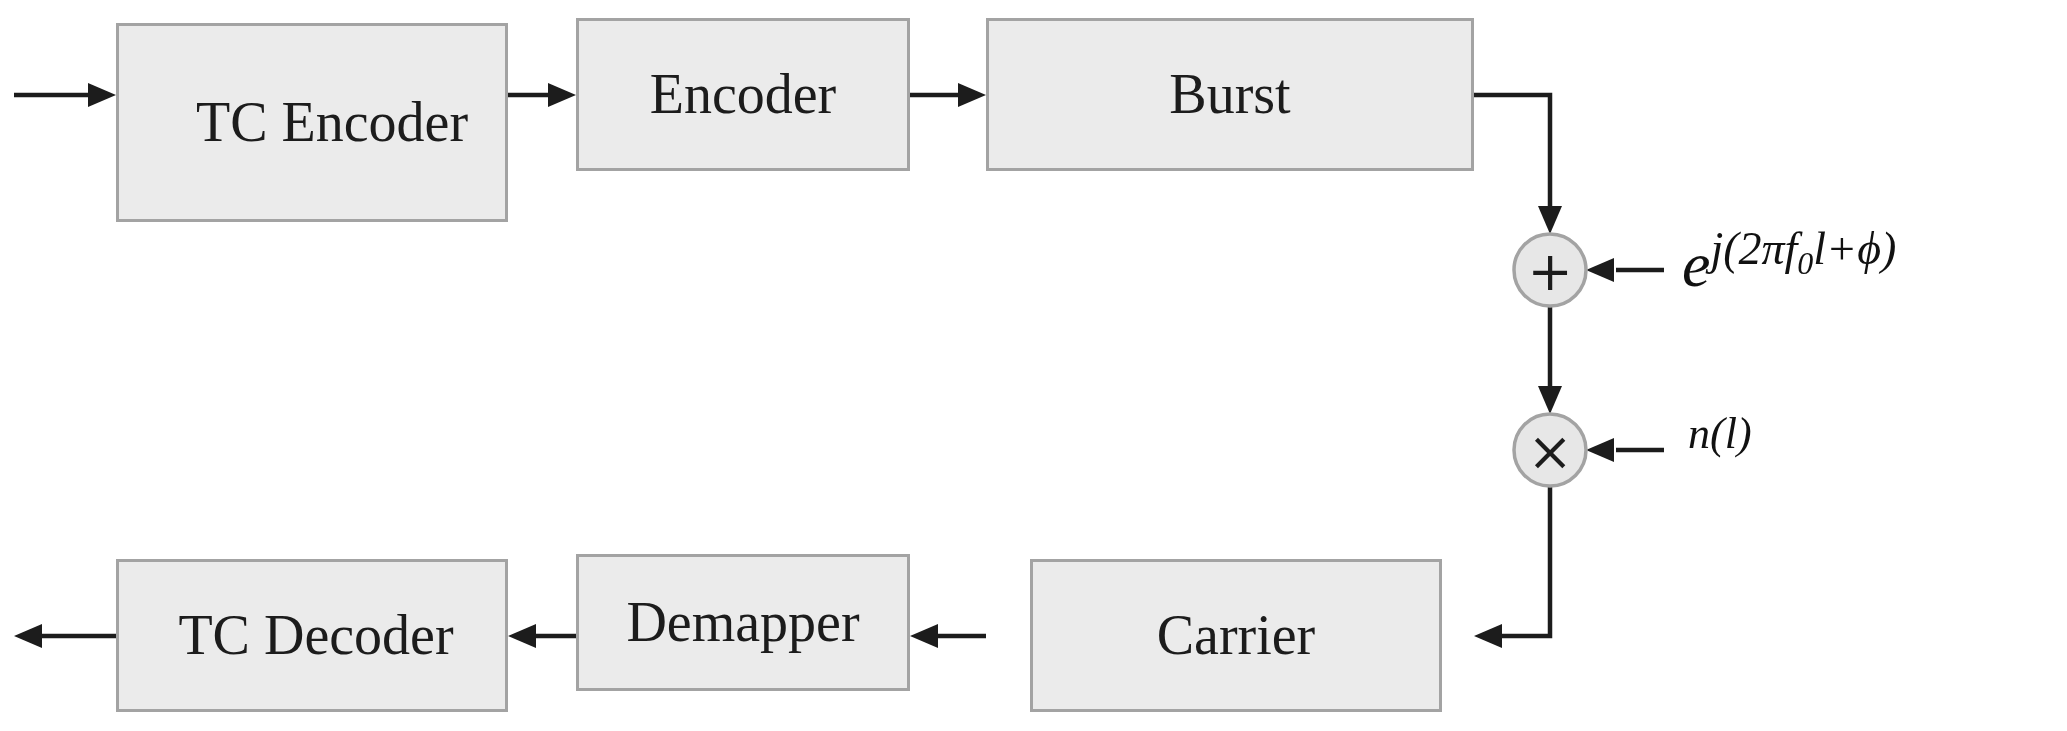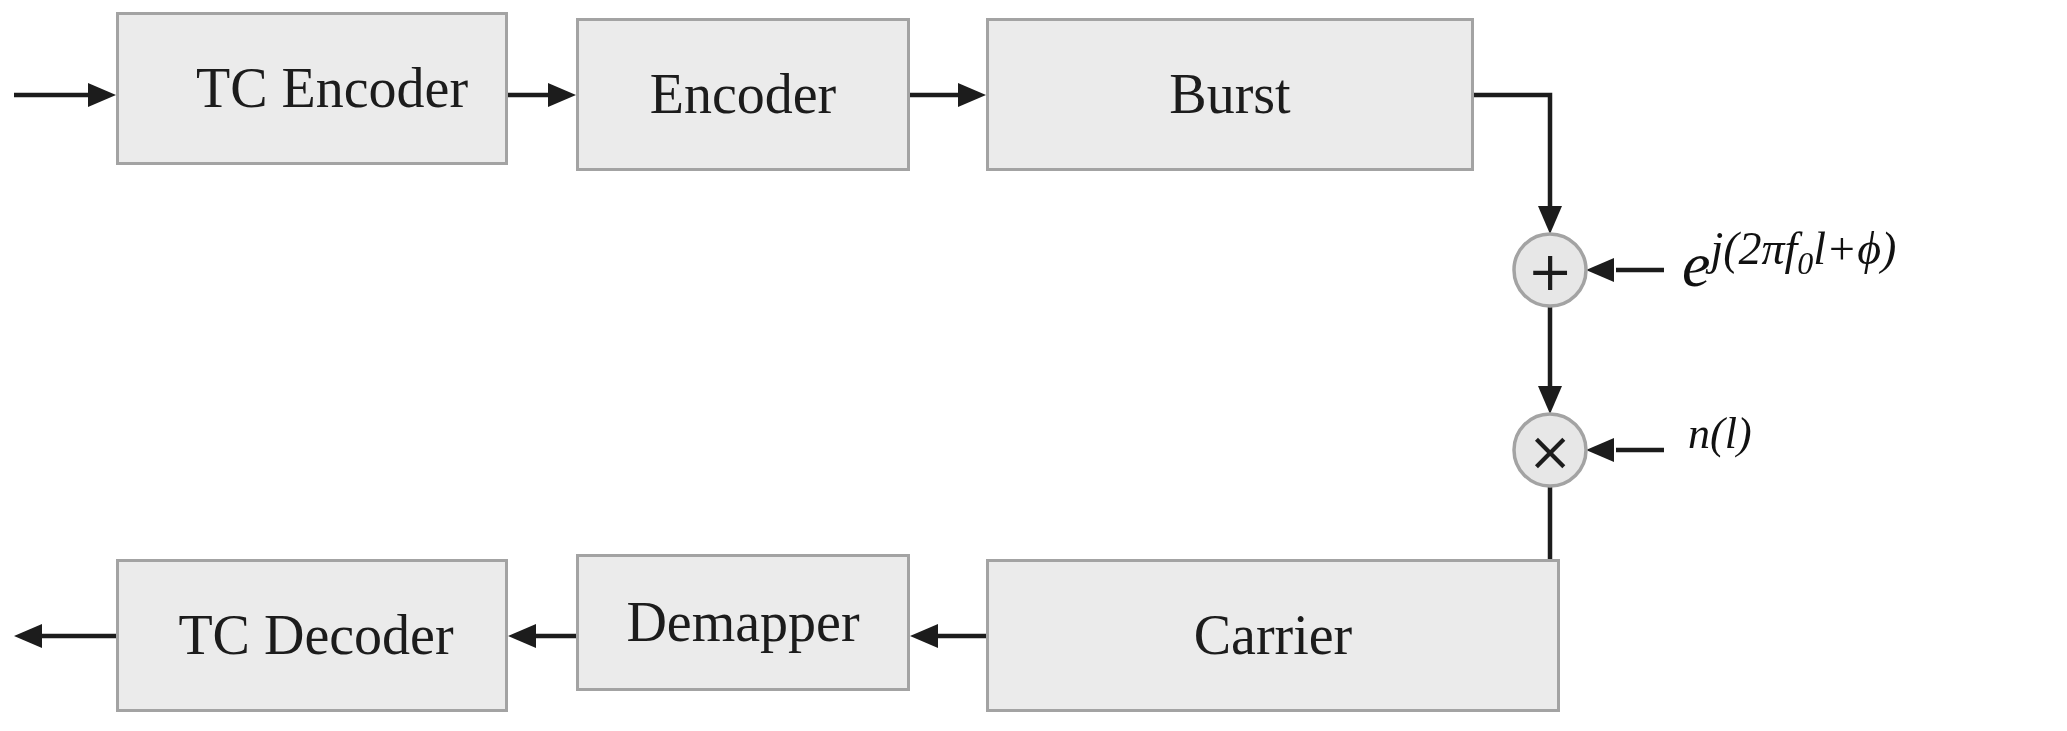--- a/index.html
+++ b/index.html
@@ -34,24 +34,24 @@
     border: 3px solid #a3a3a3;
     display: flex;
     flex-direction: column;
     align-items: center;
     justify-content: center;
     text-align: center;
     font-size: 56px;
     line-height: 1.1;
     color: #1c1c1c;
   }
-  #box-tc-encoder   { left: 116px; top: 12px;  width: 392px; height: 153px; padding-left: 40px; }
+  #box-tc-encoder   { left: 116px; top: 23px;  width: 392px; height: 199px; padding-left: 40px; }
   #box-mapper       { left: 576px; top: 18px;  width: 334px; height: 153px; }
   #box-burst        { left: 986px; top: 18px;  width: 488px; height: 153px; }
-  #box-carrier      { left: 986px; top: 559px; width: 574px; height: 153px; gap: 13px; }
+  #box-carrier      { left: 1030px; top: 559px; width: 412px; height: 153px; gap: 13px; }
   #box-demapper     { left: 576px; top: 554px; width: 334px; height: 137px; text-align: center; }
   #box-tc-decoder   { left: 116px; top: 559px; width: 392px; height: 153px; padding-left: 8px; }
   .math-label {
     position: absolute;
     font-style: italic;
     color: #111111;
     white-space: nowrap;
     line-height: 1;
   }
   #label-carrier-offset { left: 1682px; top: 226px; font-size: 64px; }

